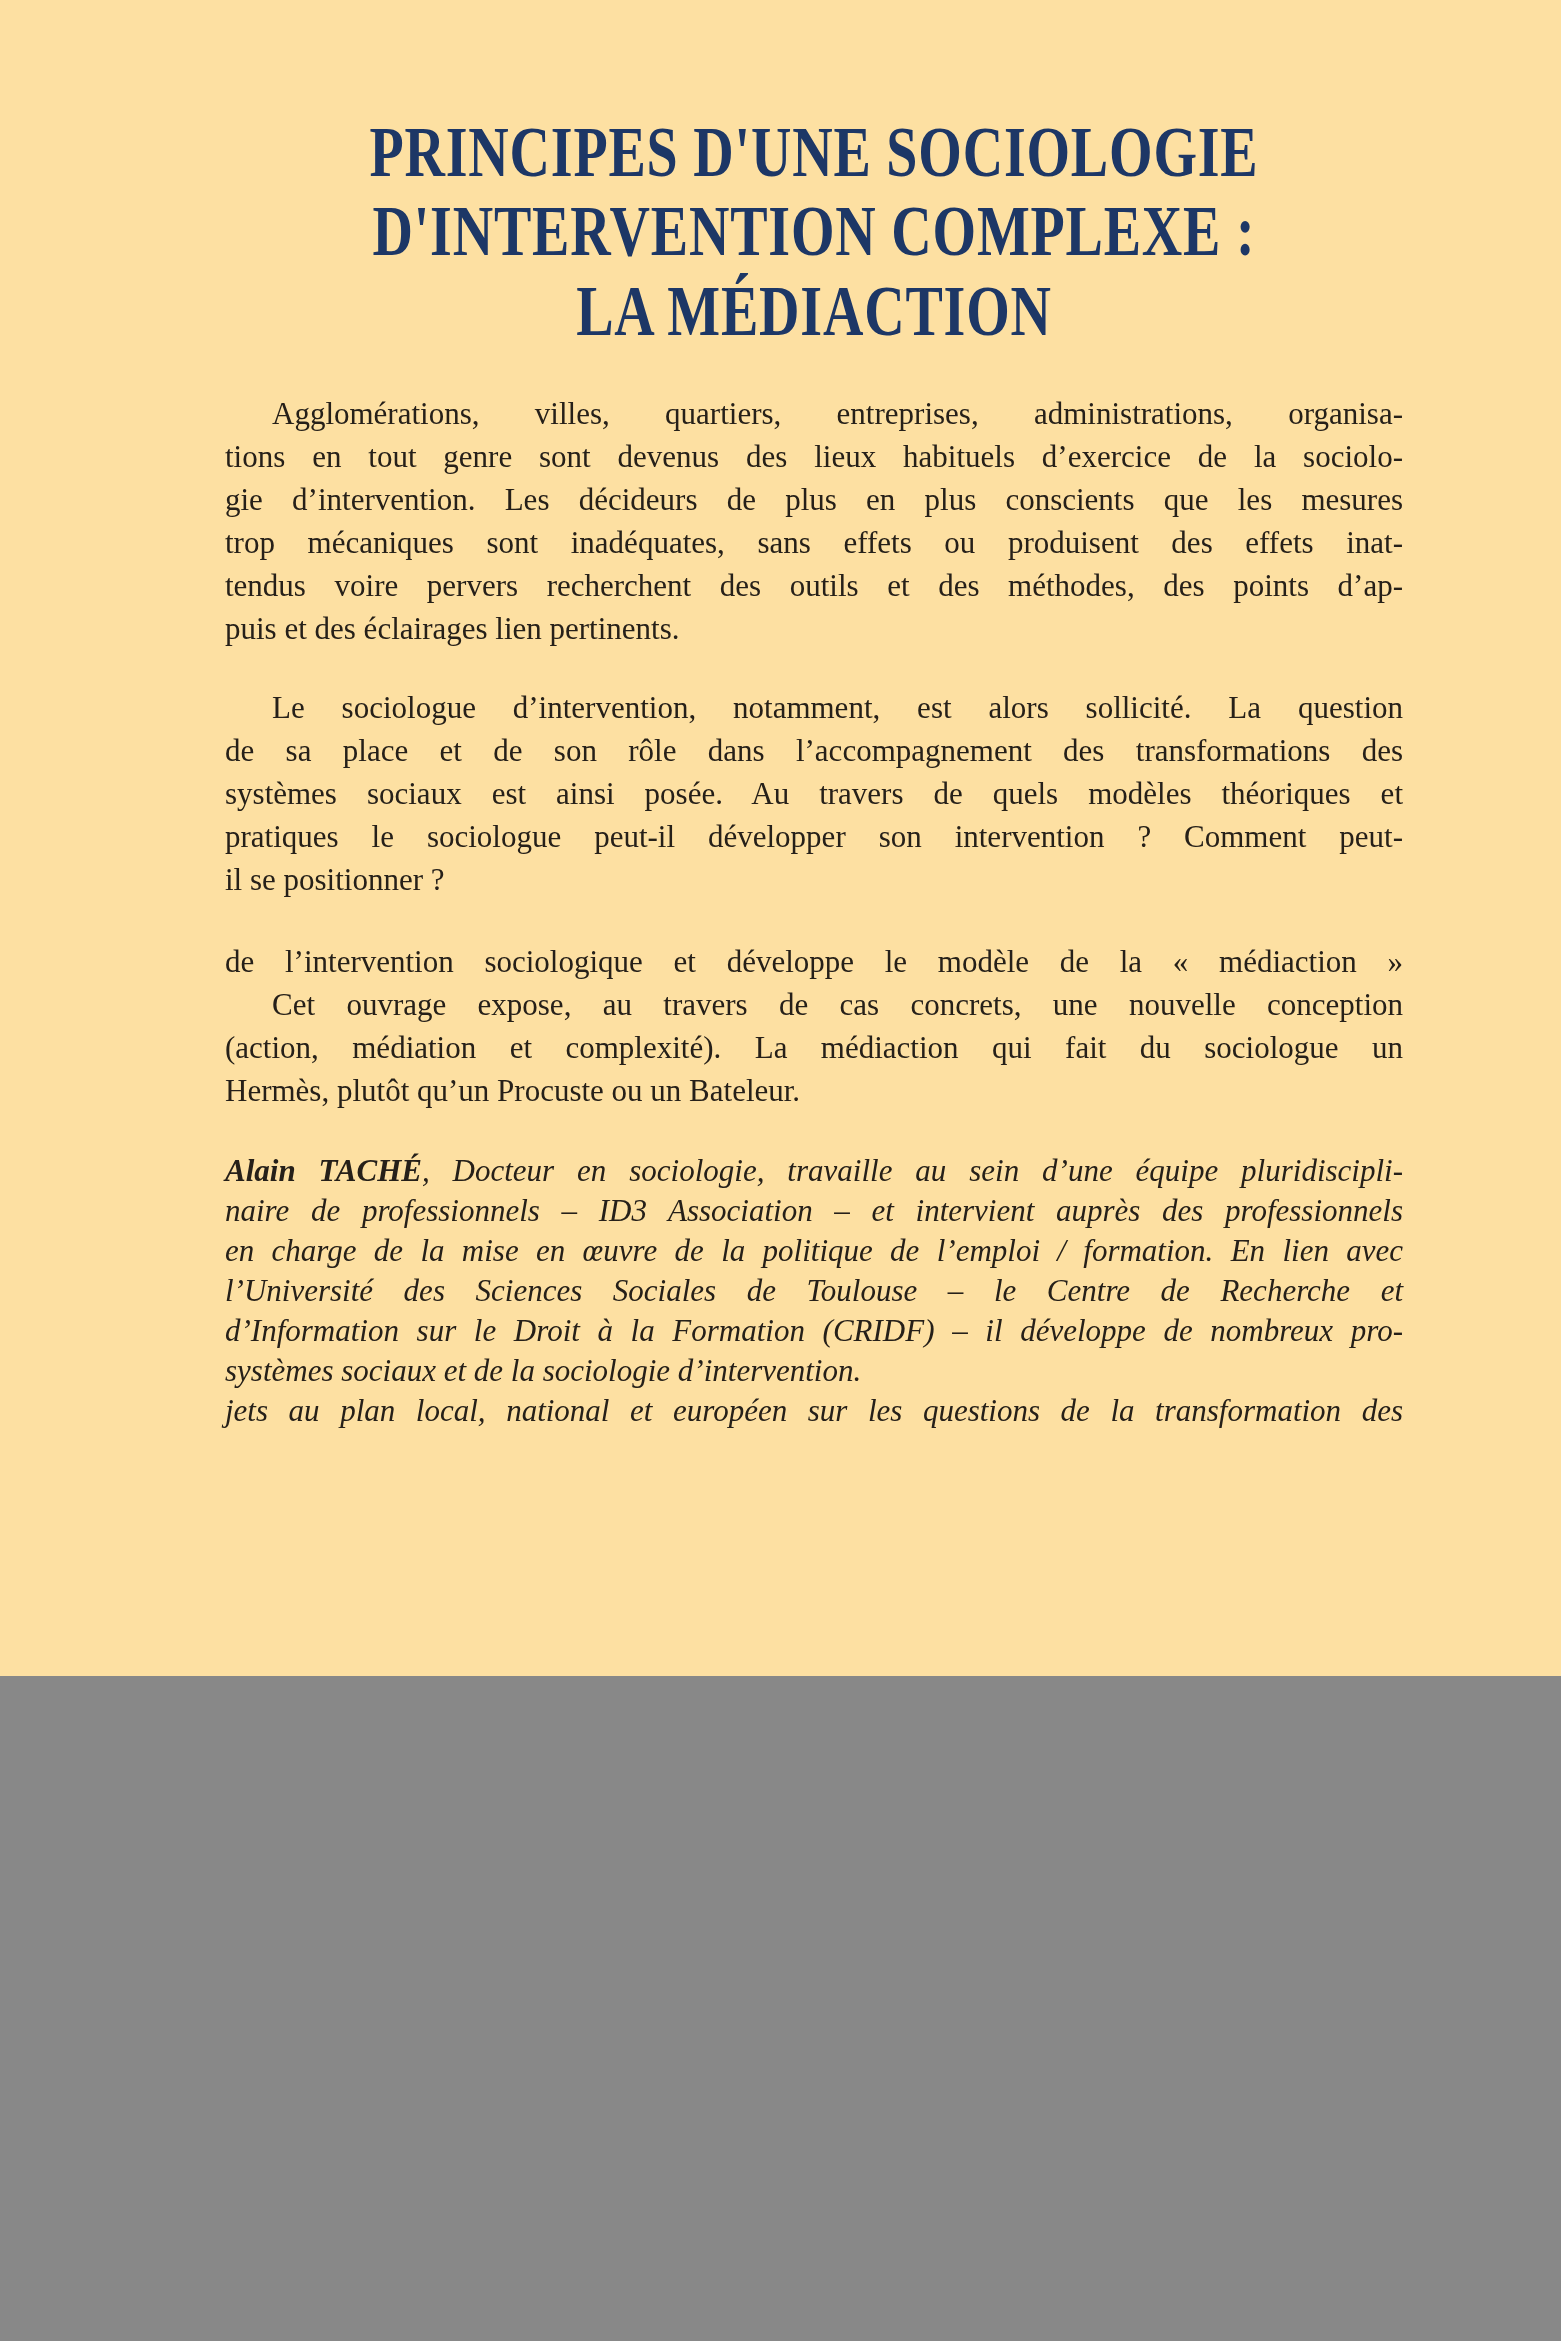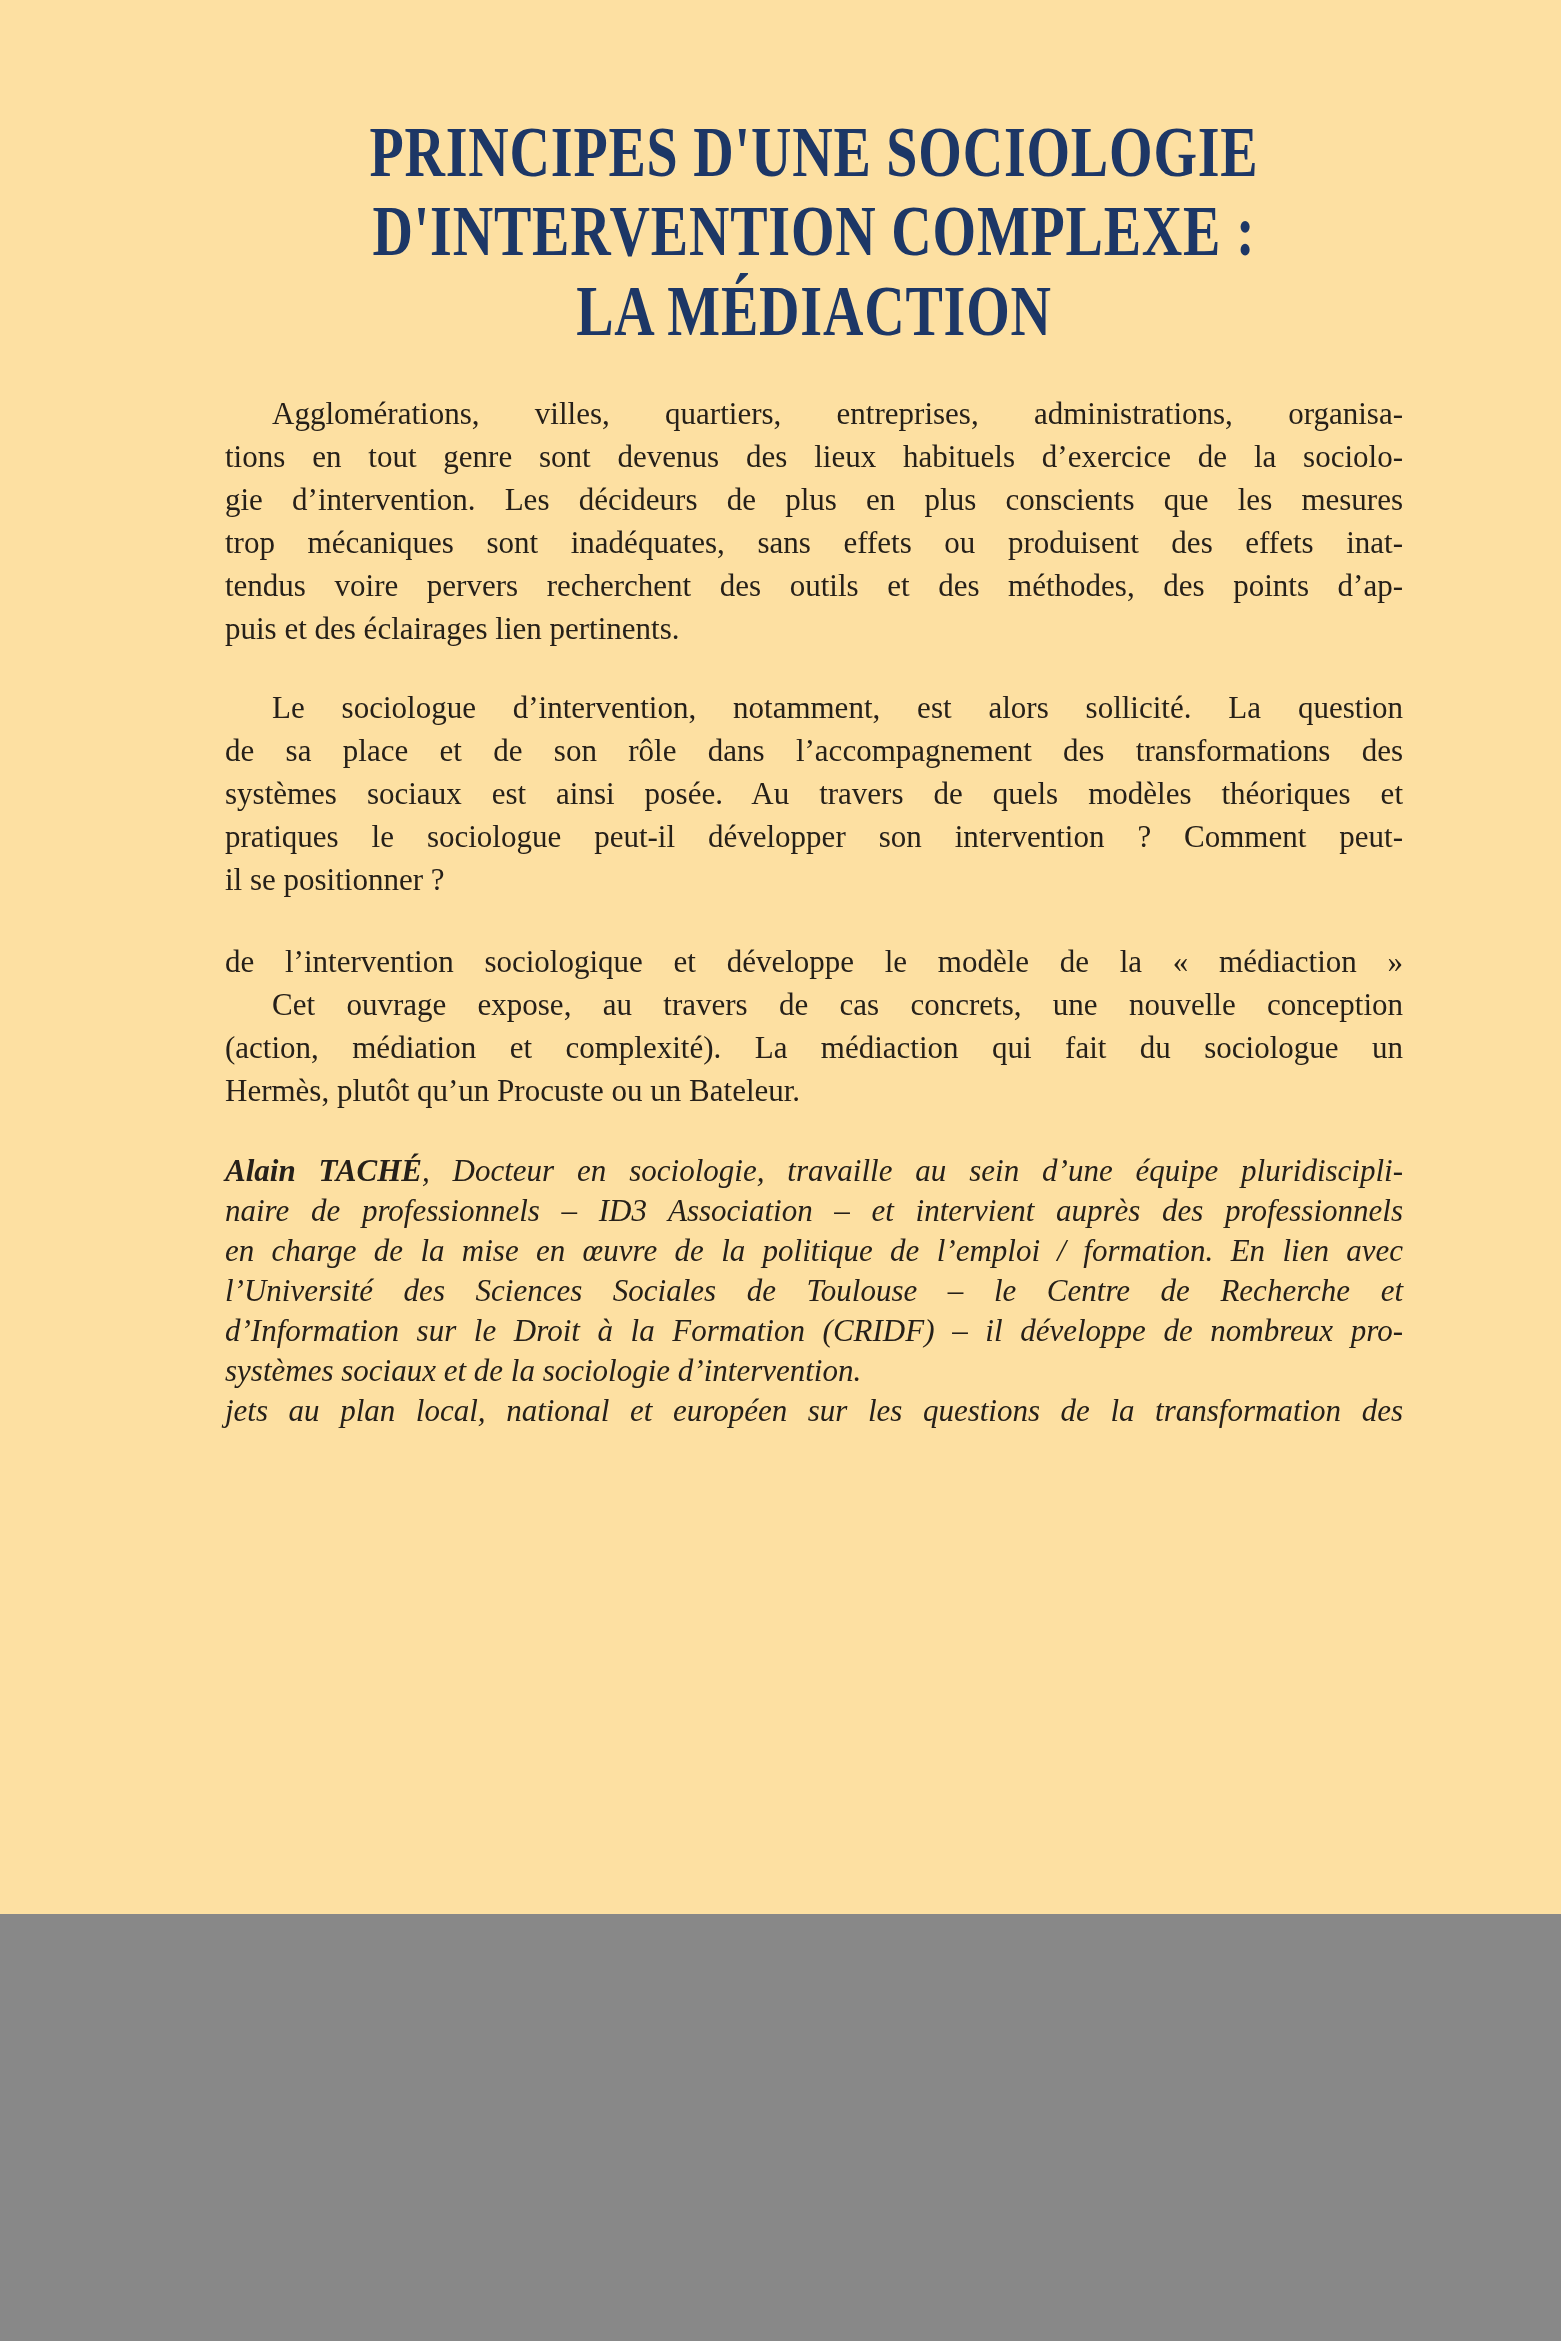--- a/index.html
+++ b/index.html
@@ -1,19 +1,19 @@
 <!DOCTYPE html>
 <html style="font-size:13.2px"><head>
 <meta charset="utf-8">
 <title>Book back cover</title>
 <style>
   html,body{margin:0;padding:0;background:#888;}
   .page{
     position:relative;
-    width:1561px;height:1914px;
+    width:1561px;height:1676px;
     background:var(--bg,#fde0a2);
     overflow:hidden;
     font-family:"Liberation Serif","DejaVu Serif",serif;
     color:var(--text,#262019);
   }
   
   .title{
     position:absolute;left:225px;top:112px;width:1178px;
     font-size:56px;font-weight:bold;line-height:62px;
     color:var(--title,#1d3766);

